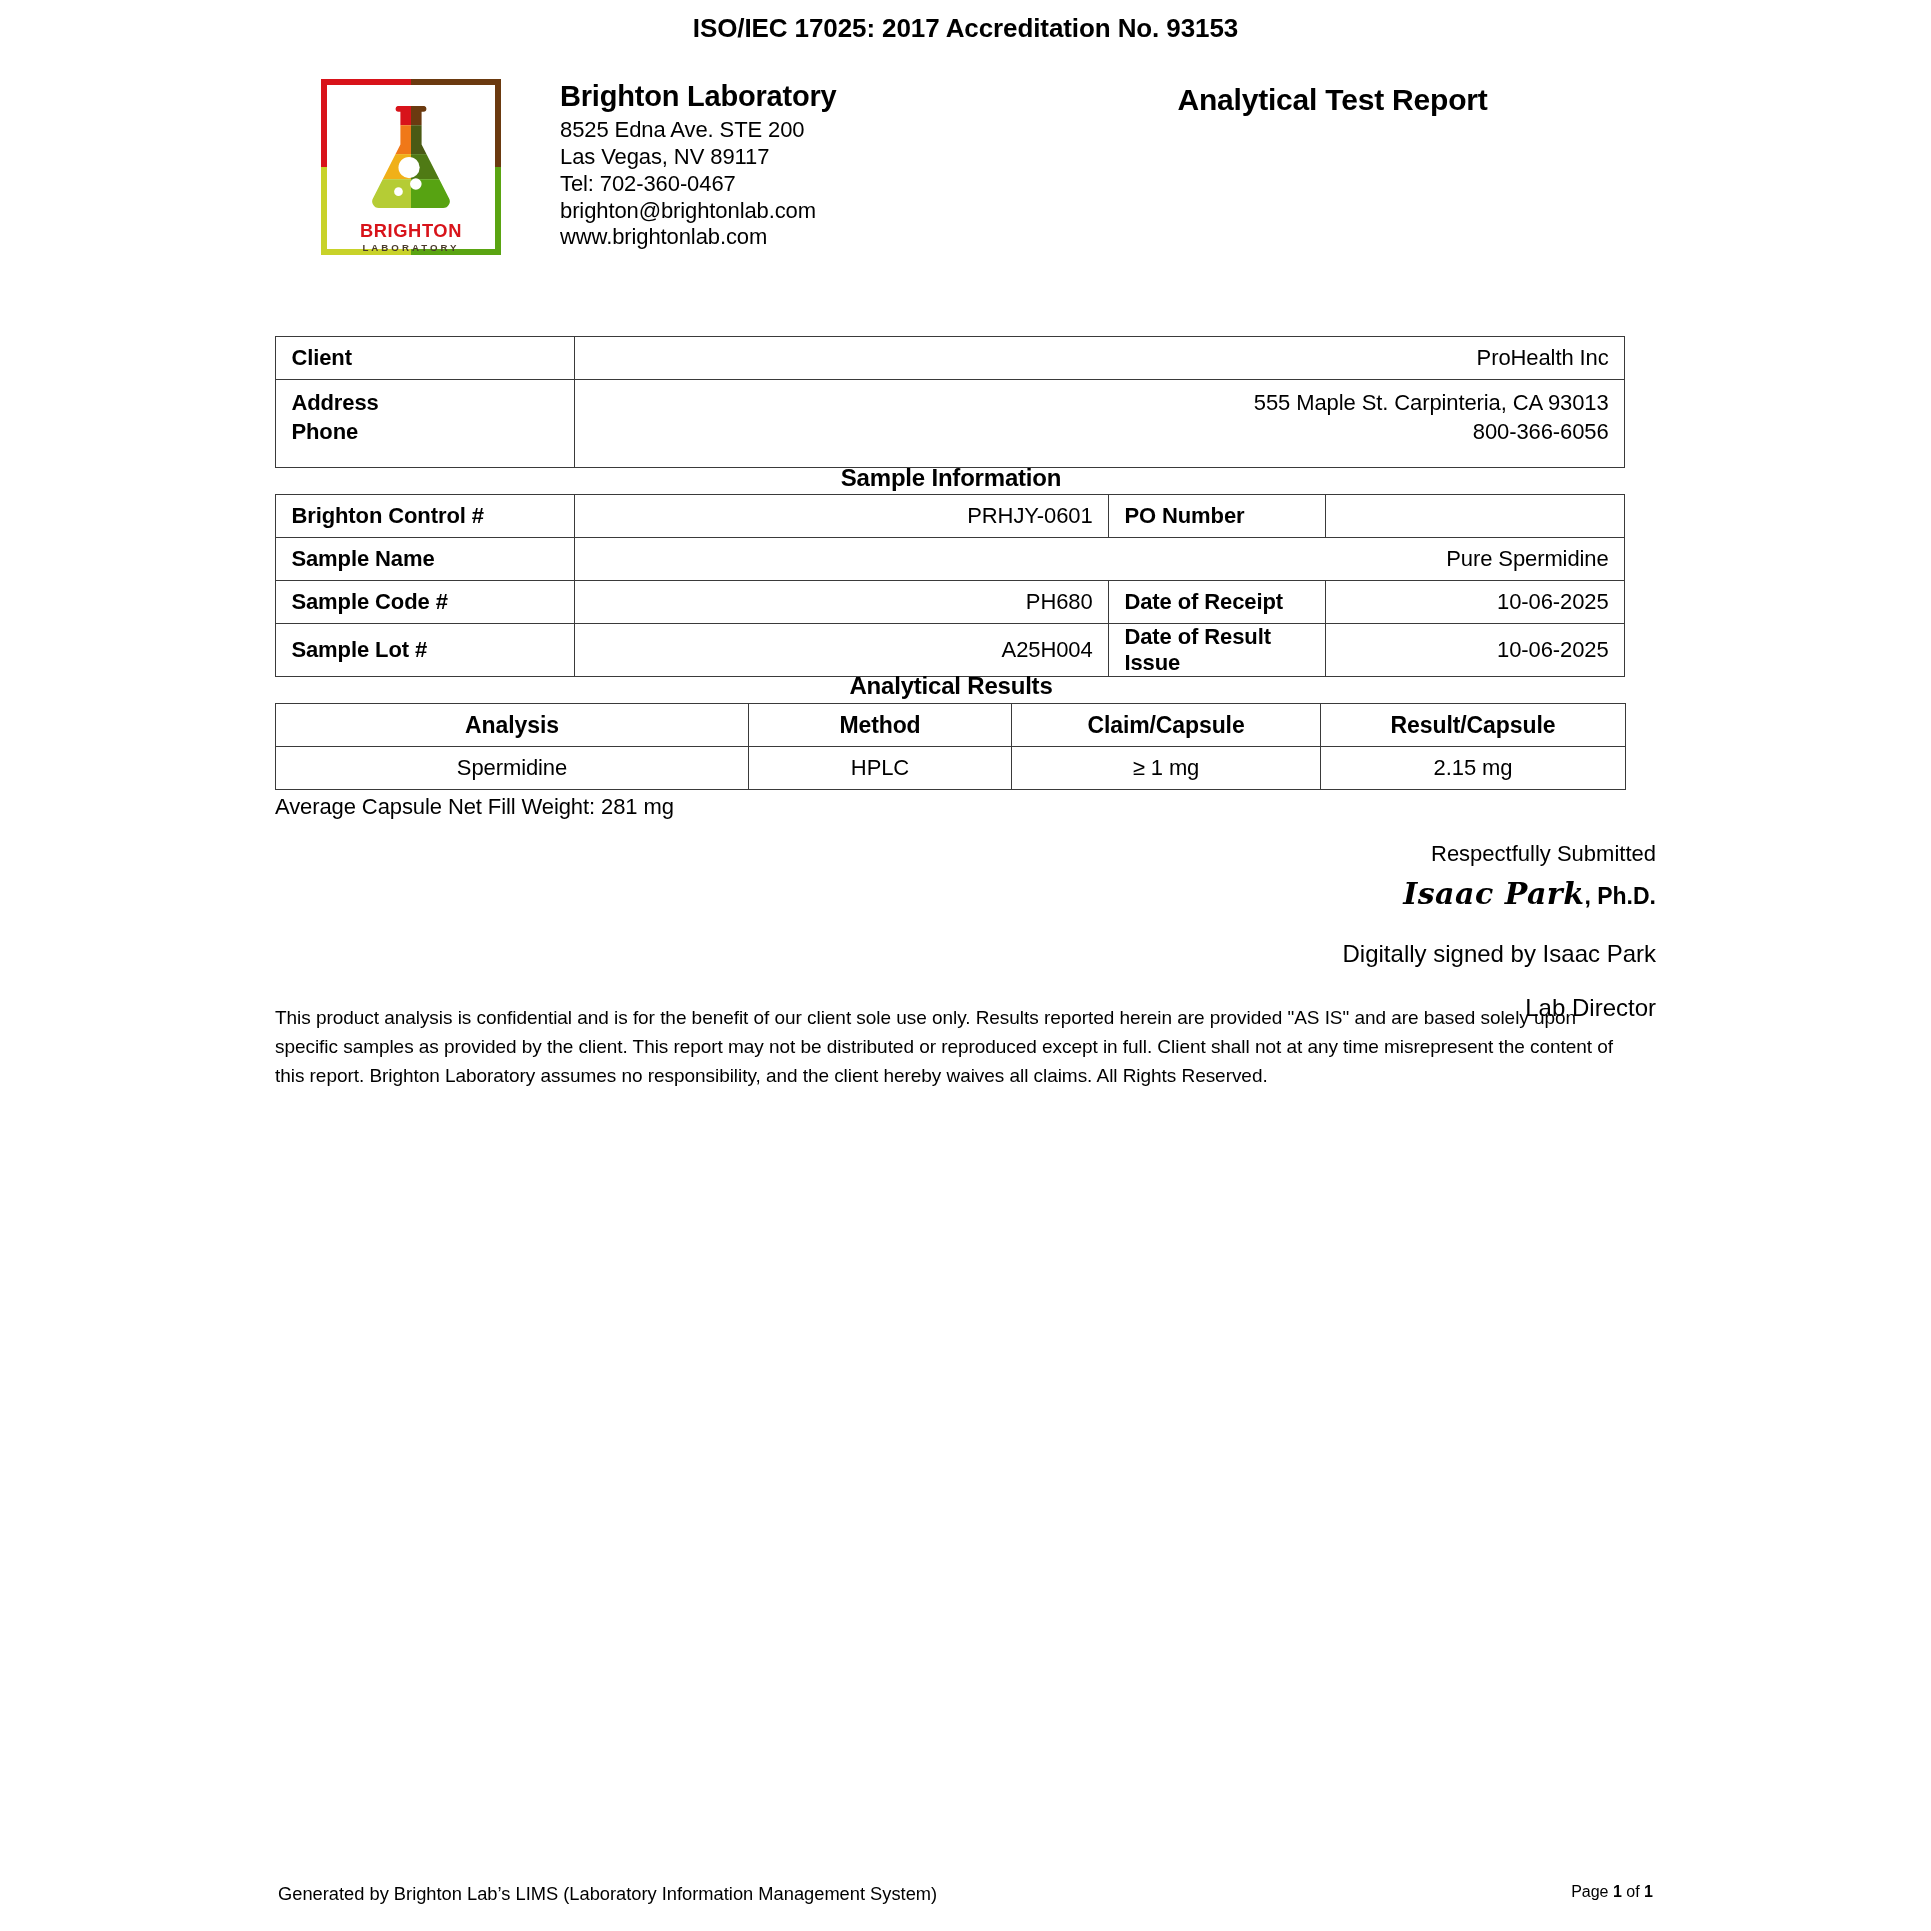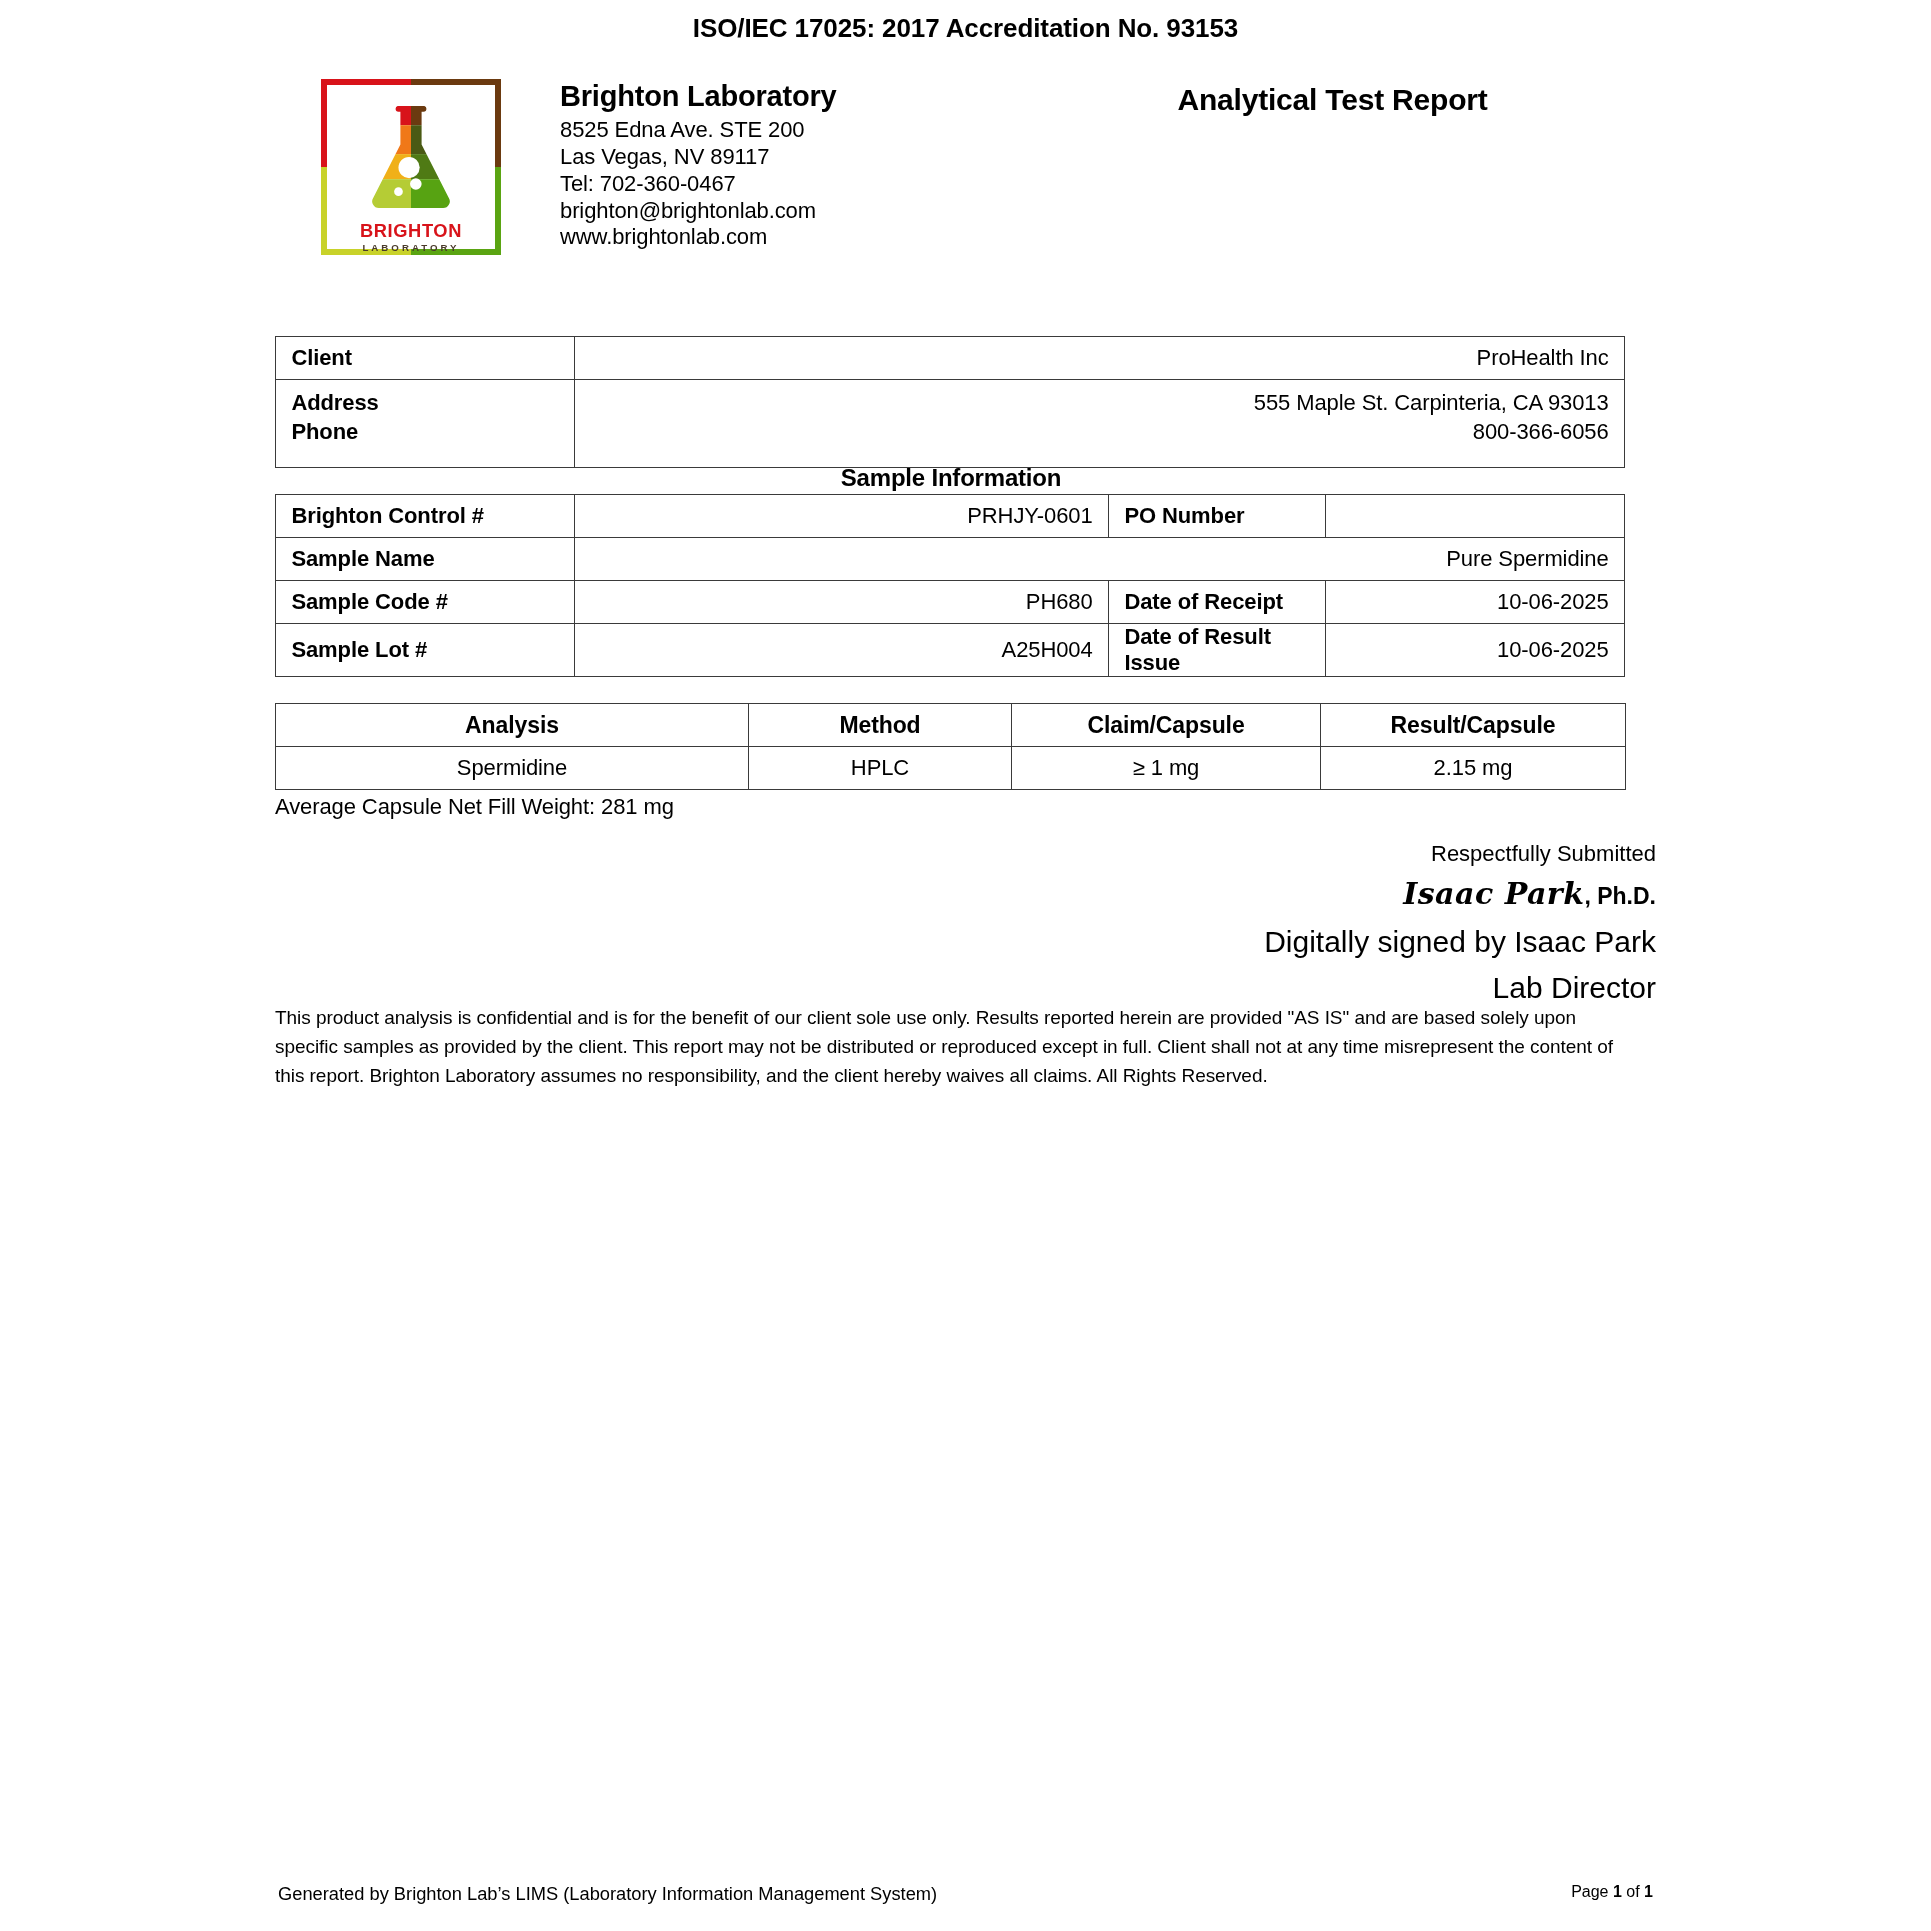--- a/index.html
+++ b/index.html
@@ -217,23 +217,23 @@
     margin-top: 3.9px;
   }
   .sign-script {
     font-family: "DejaVu Serif", serif;
     font-style: italic;
     font-weight: bold;
     font-size: 30px;
     letter-spacing: 0.5px;
   }
   .sign-sub {
-    font-size: 30px;
+    font-size: 24px;
     line-height: 1.35;
-    margin-top: 6px;
+    margin-top: 22px;
   }
 
   
   .disclaimer {
     position: absolute;
     left: 275px;
     top: 1004px;
     width: 1363px;
     font-size: 19px;
     line-height: 1.52;
@@ -364,20 +364,21 @@
       </tr>
       <tr>
         <td class="lbl">Sample Lot #</td>
         <td class="val">A25H004</td>
         <td class="lbl">Date of Result Issue</td>
         <td class="val">10-06-2025</td>
       </tr>
     </tbody>
   </table>
 
+  <div class="section-title" id="sec-results">Analytical Results</div>
 
   <table class="doc" id="tbl-results">
     <colgroup>
         <col style="width:473px">
         <col style="width:263px">
         <col style="width:309px">
         <col style="width:305px">
       </colgroup>
     <tbody>
       <tr>

